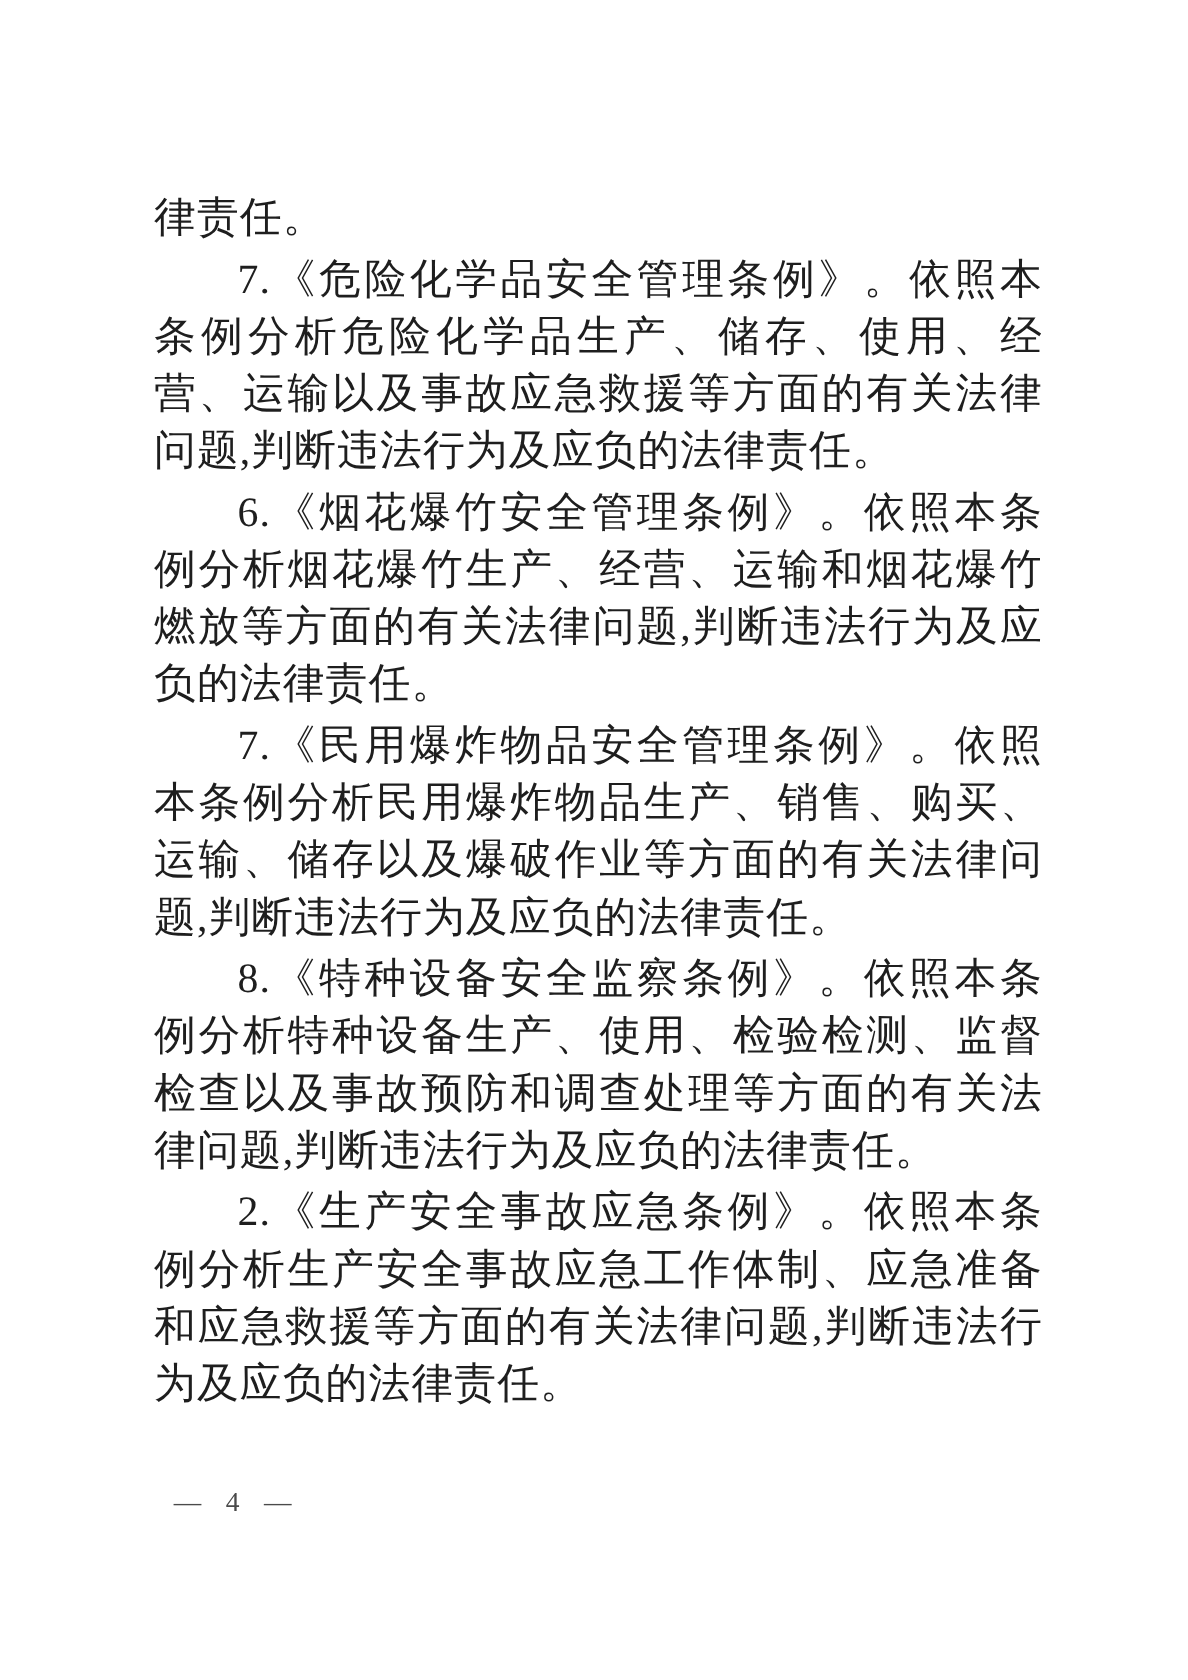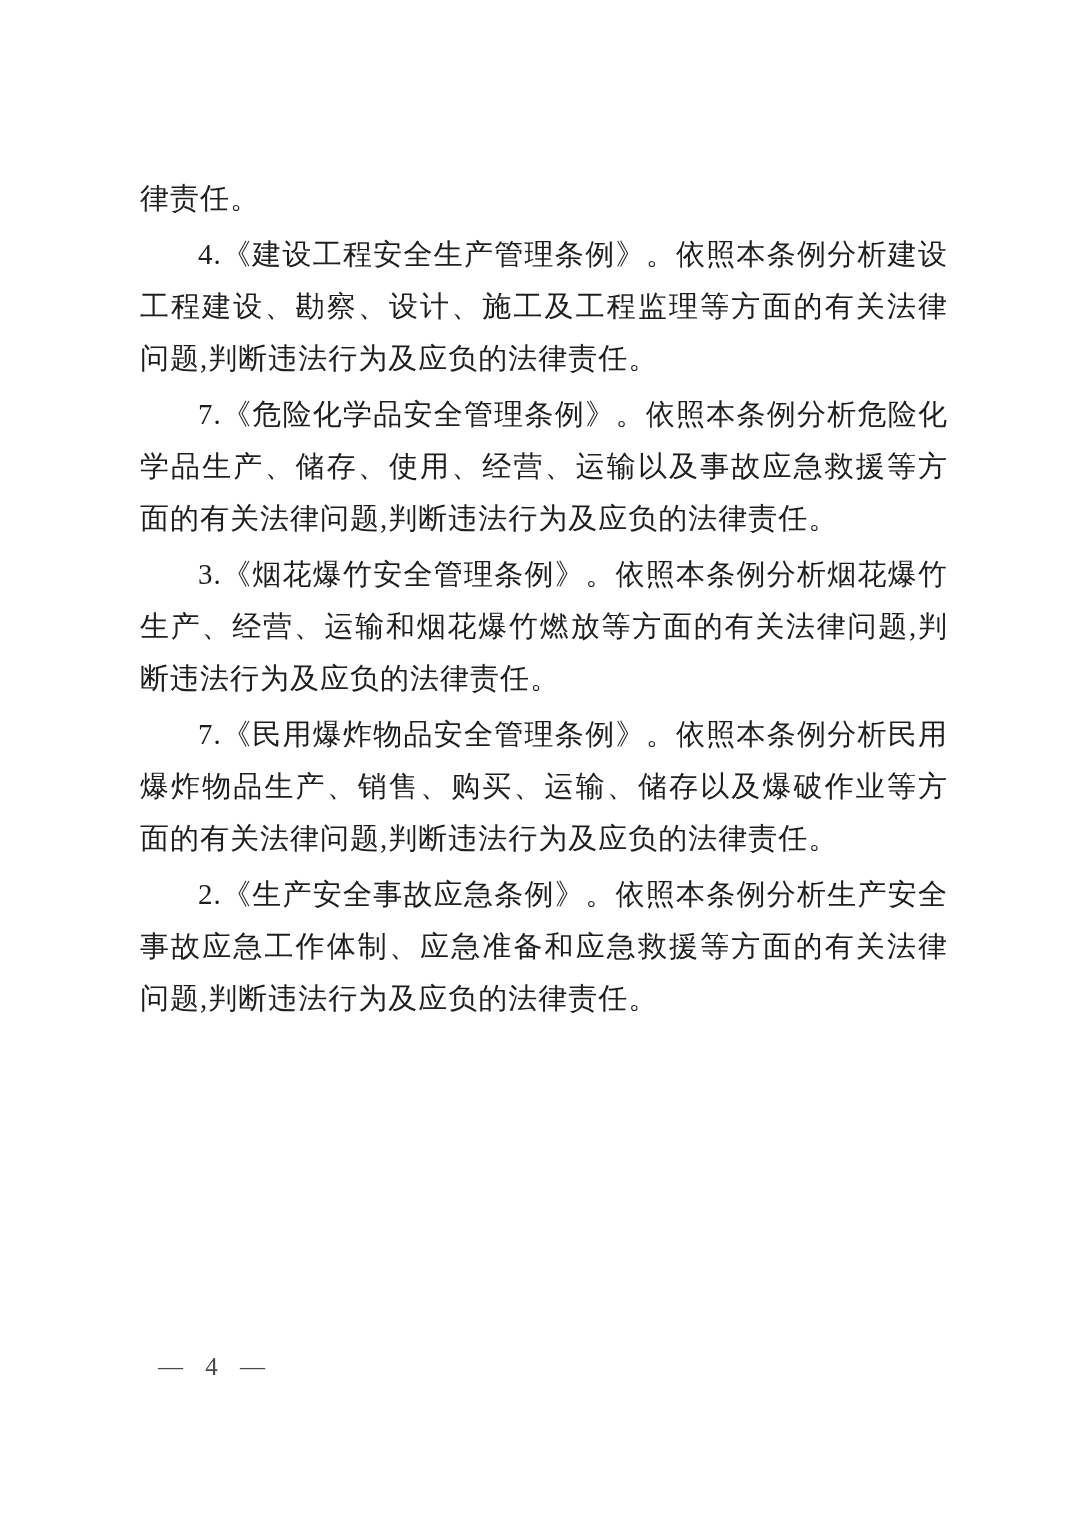--- a/index.html
+++ b/index.html
@@ -24,21 +24,21 @@
   }
   .text-block {
     position: absolute;
     left: 140px;
     top: 172px;
     width: 808px;
     color: #1e1e1e;
   }
   .text-block p {
     margin: 0 0 4px 0;
-    font-size: 29px;
+    font-size: 38px;
     line-height: 52px;
     text-align: justify;
     text-justify: inter-ideograph;
     letter-spacing: 1px;
     word-break: break-all;
   }
   .text-block p.indent {
     text-indent: 2em;
   }
   .footer {
@@ -52,22 +52,22 @@
     font-family: "Liberation Serif", "DejaVu Serif", serif;
   }
 </style>
 </head>
 <body>
 
 <div class="page">
 
   <div class="text-block">
     <p>律责任。</p>
-    <p class="indent">4.《建设工程安全生产管理条例》。依照本条例分析建设工程建设、勘察、设计、施工及工程监理等方面的有关法律问题,判断违法行为及应负的法律责任。</p>
     <p class="indent">7.《危险化学品安全管理条例》。依照本条例分析危险化学品生产、储存、使用、经营、运输以及事故应急救援等方面的有关法律问题,判断违法行为及应负的法律责任。</p>
-    <p class="indent">3.《烟花爆竹安全管理条例》。依照本条例分析烟花爆竹生产、经营、运输和烟花爆竹燃放等方面的有关法律问题,判断违法行为及应负的法律责任。</p>
+    <p class="indent">6.《烟花爆竹安全管理条例》。依照本条例分析烟花爆竹生产、经营、运输和烟花爆竹燃放等方面的有关法律问题,判断违法行为及应负的法律责任。</p>
     <p class="indent">7.《民用爆炸物品安全管理条例》。依照本条例分析民用爆炸物品生产、销售、购买、运输、储存以及爆破作业等方面的有关法律问题,判断违法行为及应负的法律责任。</p>
+    <p class="indent">8.《特种设备安全监察条例》。依照本条例分析特种设备生产、使用、检验检测、监督检查以及事故预防和调查处理等方面的有关法律问题,判断违法行为及应负的法律责任。</p>
     <p class="indent">2.《生产安全事故应急条例》。依照本条例分析生产安全事故应急工作体制、应急准备和应急救援等方面的有关法律问题,判断违法行为及应负的法律责任。</p>
   </div>
 
   <div class="footer">— 4 —</div>
 
 </div>
 
 </body></html>

